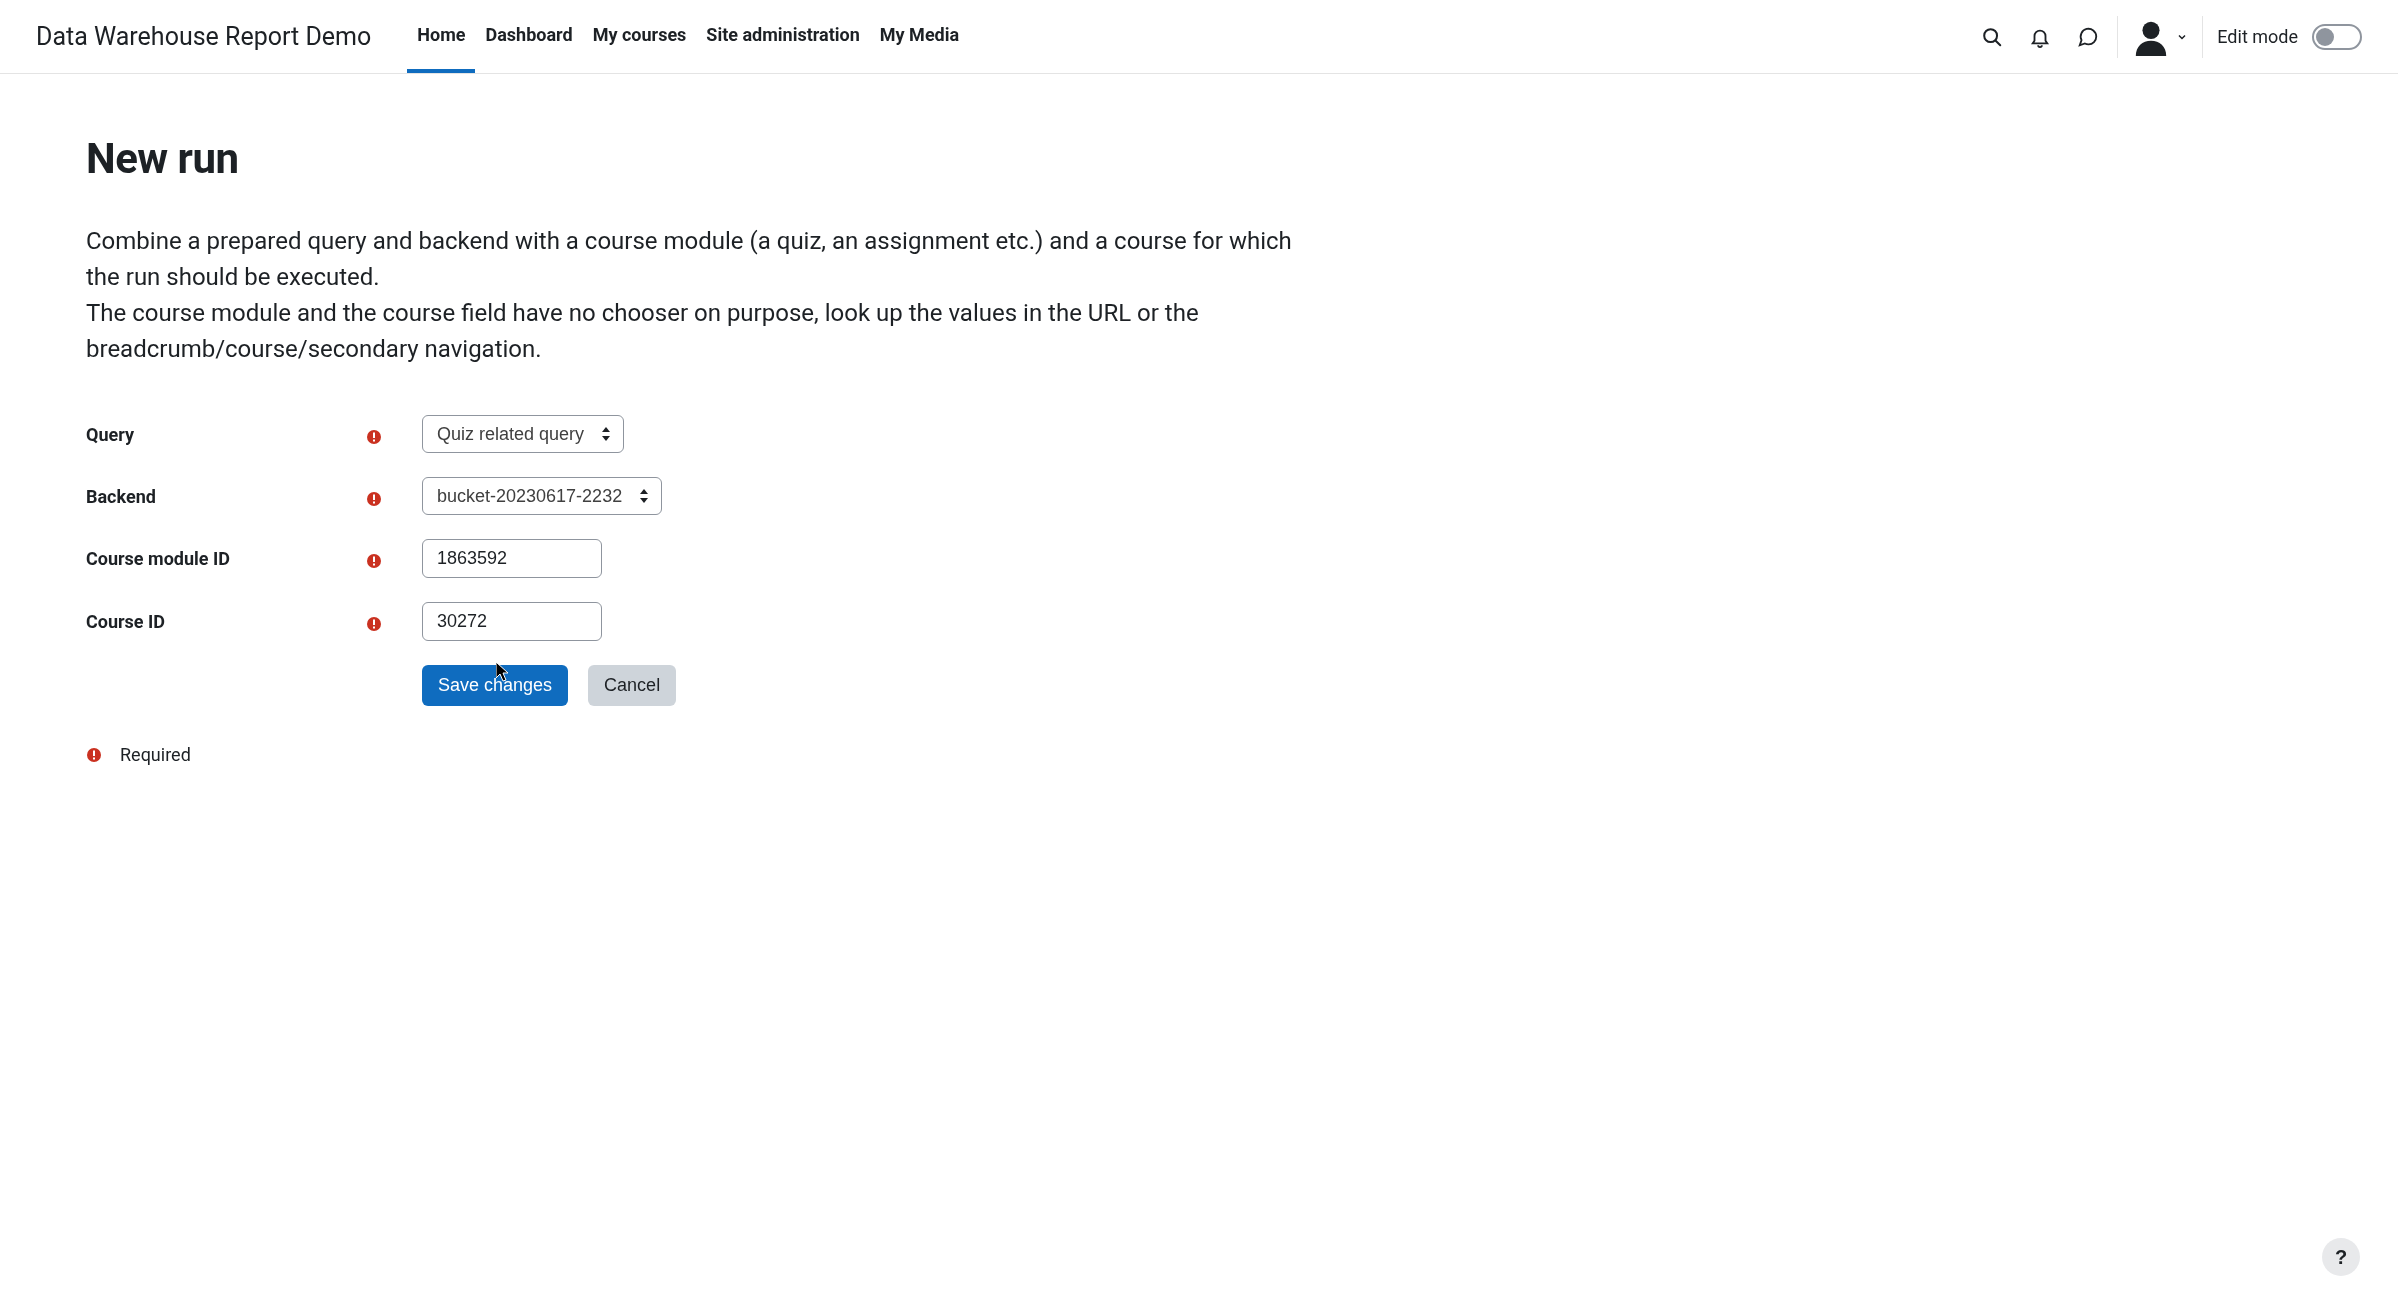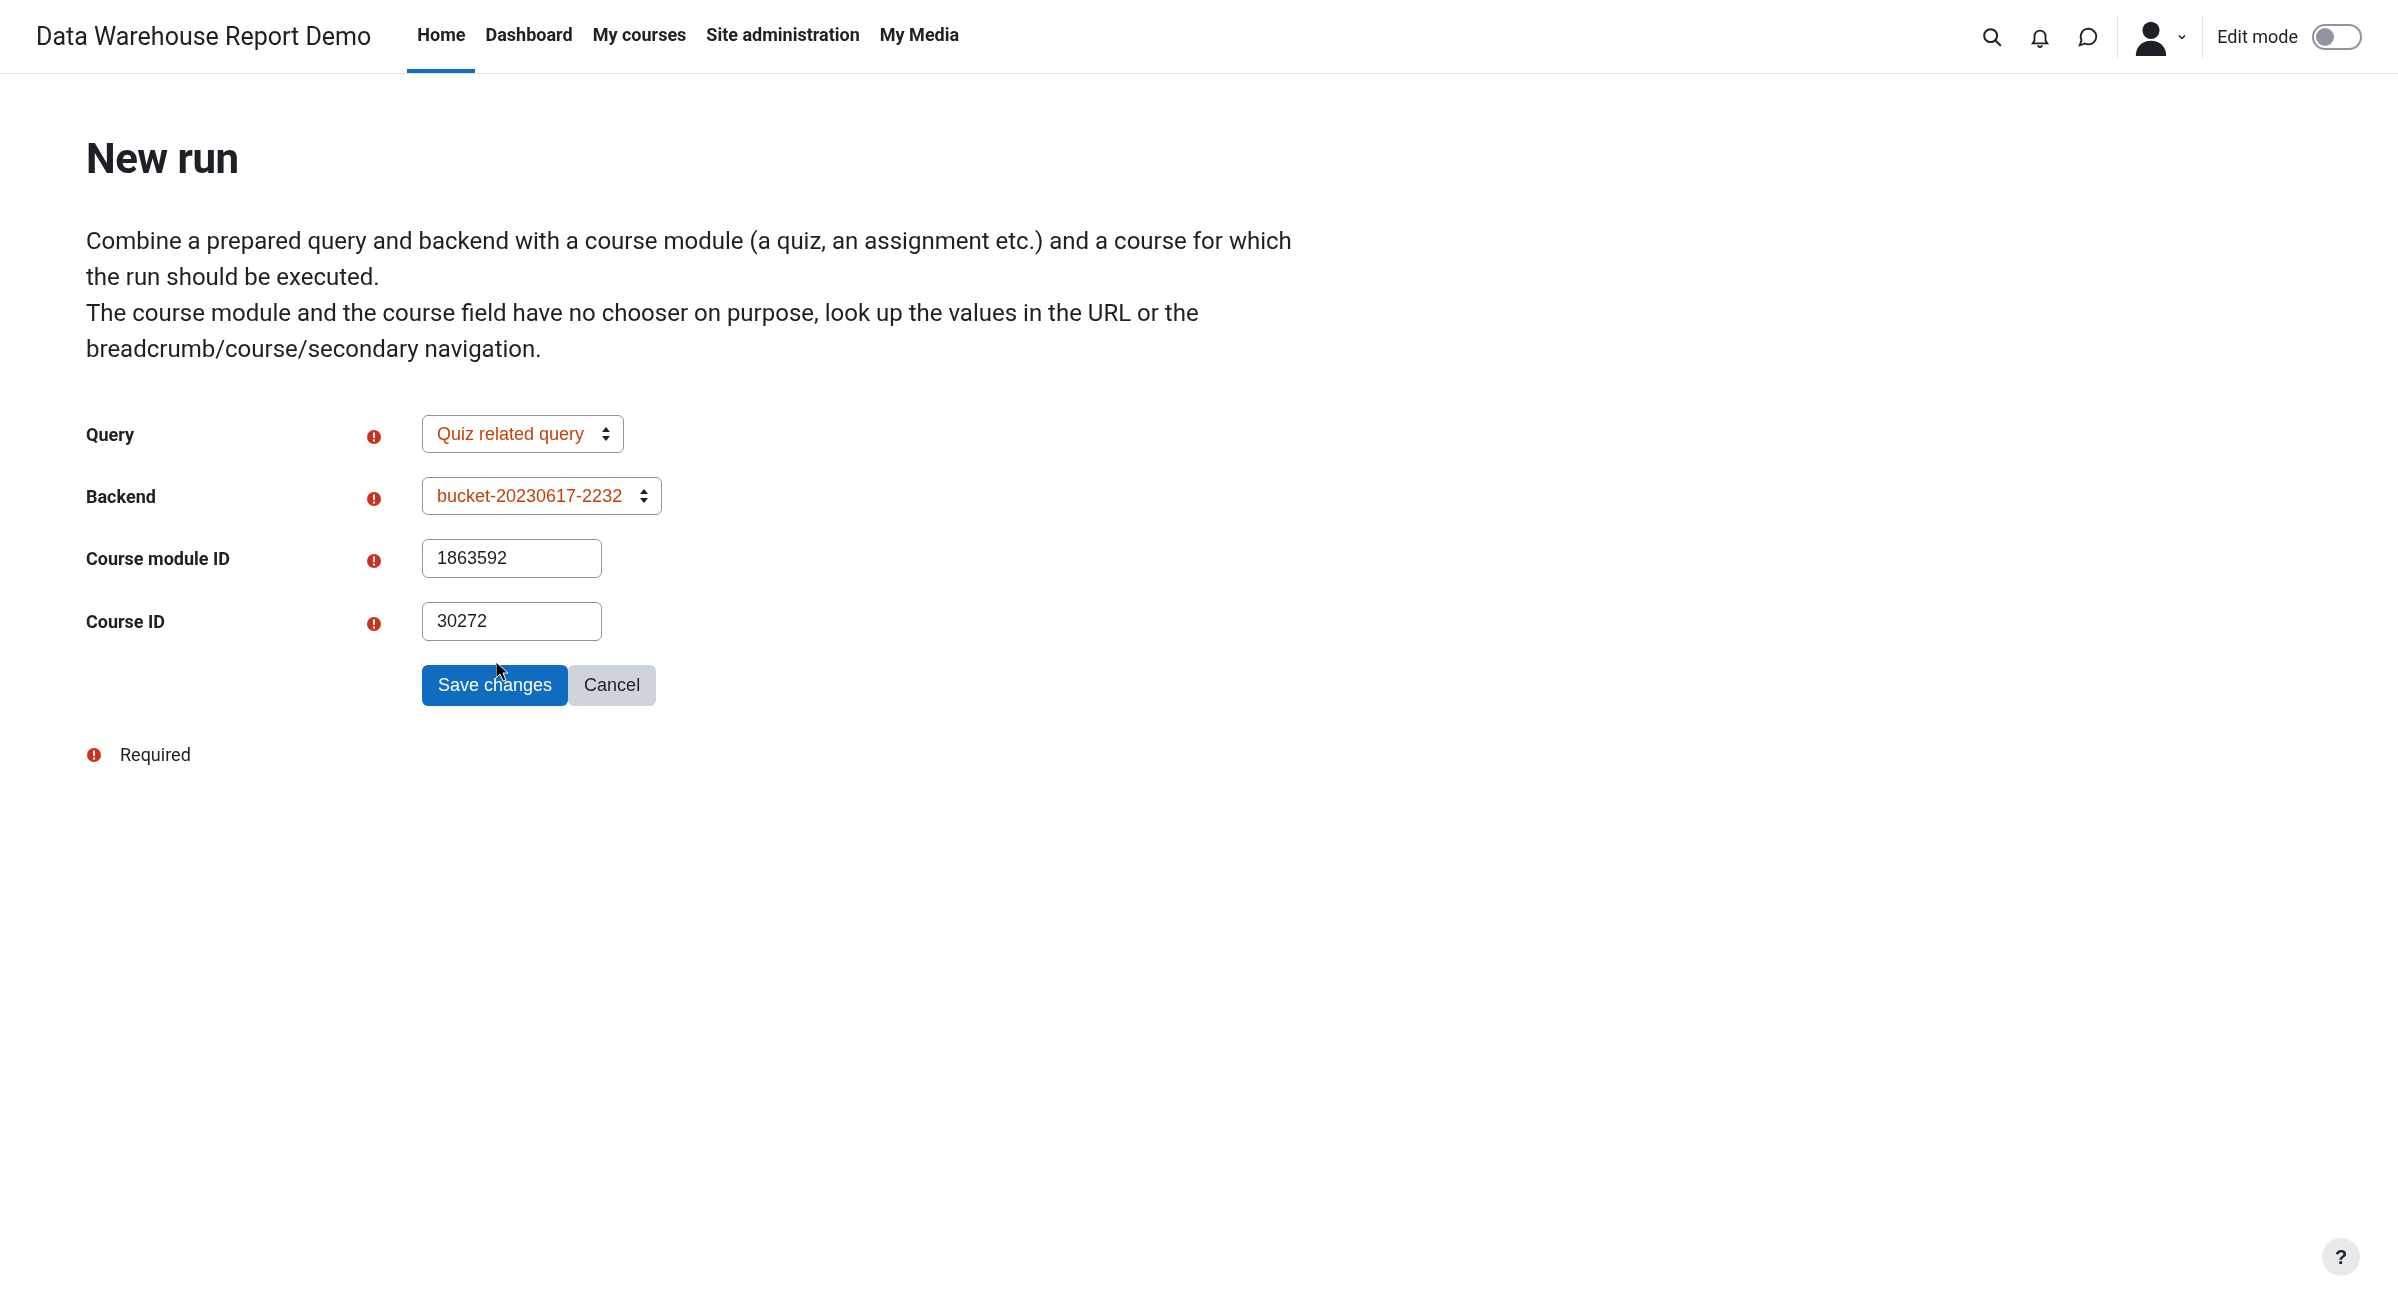--- a/index.html
+++ b/index.html
@@ -151,21 +151,21 @@
       display: inline-block;
     }
     .select-wrap select {
       appearance: none;
       -webkit-appearance: none;
       border: 1px solid #8f959e;
       border-radius: 6px;
       background: #fff;
       font-size: 18px;
       padding: 8px 38px 8px 14px;
-      color: #c2410c;
+      color: #404040;
       cursor: pointer;
     }
     .select-wrap .chev {
       position: absolute;
       right: 12px;
       top: 50%;
       transform: translateY(-50%);
       pointer-events: none;
     }
     .text-input {
@@ -174,21 +174,21 @@
       background: #fff;
       font-size: 18px;
       padding: 8px 14px;
       width: 180px;
       color: #1d2125;
     }
 
     .form-actions {
       padding-left: 336px;
       display: flex;
-      gap: 0;
+      gap: 20px;
       margin-top: 6px;
       margin-bottom: 38px;
     }
     .btn {
       border: none;
       border-radius: 6px;
       font-size: 18px;
       padding: 10px 16px;
       cursor: pointer;
     }

